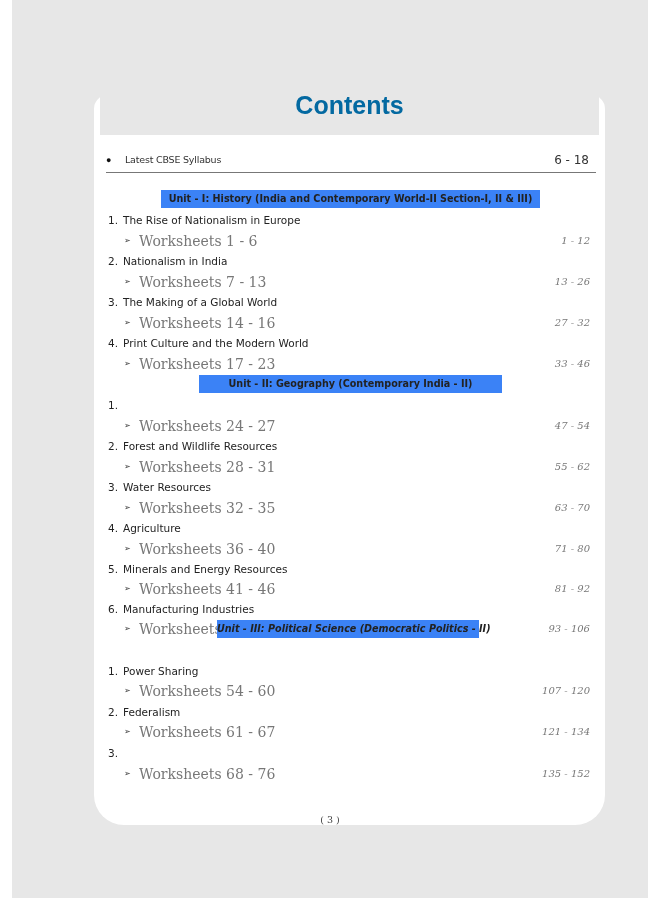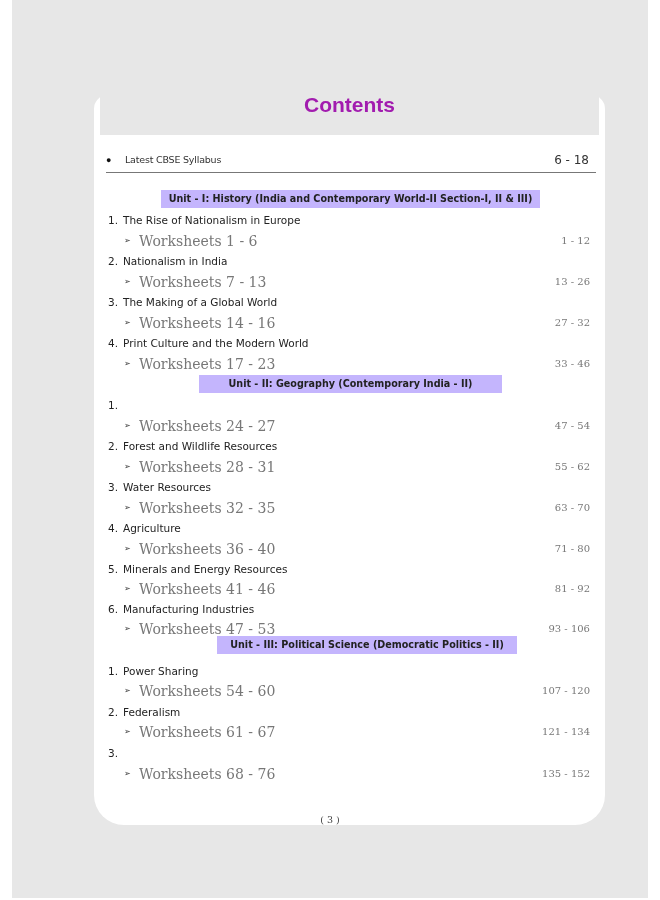--- a/index.html
+++ b/index.html
@@ -2,34 +2,34 @@
 <html><head>
 <meta charset="utf-8">
 <style>
   html, body { margin:0; padding:0; }
   body { width:660px; height:900px; background:#ffffff; position:relative; overflow:hidden; }
   .bg { position:absolute; left:12px; top:0; width:636px; height:898px; background:#e7e7e7; }
   .card { position:absolute; left:94px; top:95px; width:511px; height:730px; background:#ffffff;
           border-radius:14px 14px 30px 30px; }
   .header-panel { position:absolute; left:100px; top:88px; width:499px; height:47px; background:#e7e7e7; }
   .title { position:absolute; left:94px; top:90px; width:511px; text-align:center;
-           font-family:"Liberation Sans", sans-serif; font-weight:bold; font-size:21px; color:#a21caf; line-height:30px; }
+           font-family:"Liberation Sans", sans-serif; font-weight:bold; font-size:25px; color:#0369a1; line-height:30px; }
   .row { position:absolute; left:0; width:660px; height:20px; }
   .txt { position:absolute; white-space:nowrap; line-height:20px; }
   .syl-bullet { left:106px; font-size:9px; color:#111; }
   .syl-label { left:125px; font-size:9.5px; color:#333; font-family:"DejaVu Sans", sans-serif; letter-spacing:-0.2px; }
   .syl-pages { right:71px; font-size:12px; color:#333; font-family:"DejaVu Sans", sans-serif; }
   .divider { position:absolute; left:106px; top:172px; width:490px; height:1px; background:#777; }
-  .banner { position:absolute; height:18px; background:#c4b5fd; text-align:center;
+  .banner { position:absolute; height:18px; background:#3b82f6; text-align:center;
             font-family:"DejaVu Sans", sans-serif; font-weight:bold; font-size:9.6px; color:#222; line-height:18px; white-space:nowrap; }
   .ch-num { left:108px; font-size:10.5px; color:#222; font-family:"DejaVu Sans", sans-serif; }
   .ch-title { left:123px; font-size:10.5px; color:#222; font-family:"DejaVu Sans", sans-serif; }
   .ws-arrow { left:124px; font-size:8px; color:#333; font-family:"DejaVu Sans", sans-serif; }
   .ws-label { left:139px; font-size:14px; color:#777; font-family:"DejaVu Serif", serif; }
-  .ws-pages { right:70px; font-size:10px; color:#777; font-family:"DejaVu Serif", serif; }
+  .ws-pages { right:70px; font-size:10px; color:#777; font-family:"DejaVu Serif", serif;font-style:italic; }
   .page-no { position:absolute; left:0; width:660px; top:812px; text-align:center;
              font-family:"DejaVu Serif", serif; font-size:9.5px; color:#444; line-height:16px; }
 </style>
 </head>
 <body>
 
 <div class="bg"></div>
 <div class="card"></div>
 <div class="header-panel"></div>
 <div class="title">Contents</div>
@@ -137,21 +137,21 @@
 <div class="row" style="top:599px;">
   <span class="txt ch-num">6.</span>
   <span class="txt ch-title">Manufacturing Industries</span>
 </div>
 <div class="row" style="top:619px;">
   <span class="txt ws-arrow">➢</span>
   <span class="txt ws-label">Worksheets 47 - 53</span>
   <span class="txt ws-pages">93  - 106</span>
 </div>
 
-<div class="banner" style="left:217px; top:636px; width:300px;">Unit - III: Political Science (Democratic Politics - II)</div>
+<div class="banner" style="left:217px; top:620px; width:262px;font-style:italic;">Unit - III: Political Science (Democratic Politics - II)</div>
 
 <div class="row" style="top:661px;">
   <span class="txt ch-num">1.</span>
   <span class="txt ch-title">Power Sharing</span>
 </div>
 <div class="row" style="top:681px;">
   <span class="txt ws-arrow">➢</span>
   <span class="txt ws-label">Worksheets 54 - 60</span>
   <span class="txt ws-pages">107  - 120</span>
 </div>

